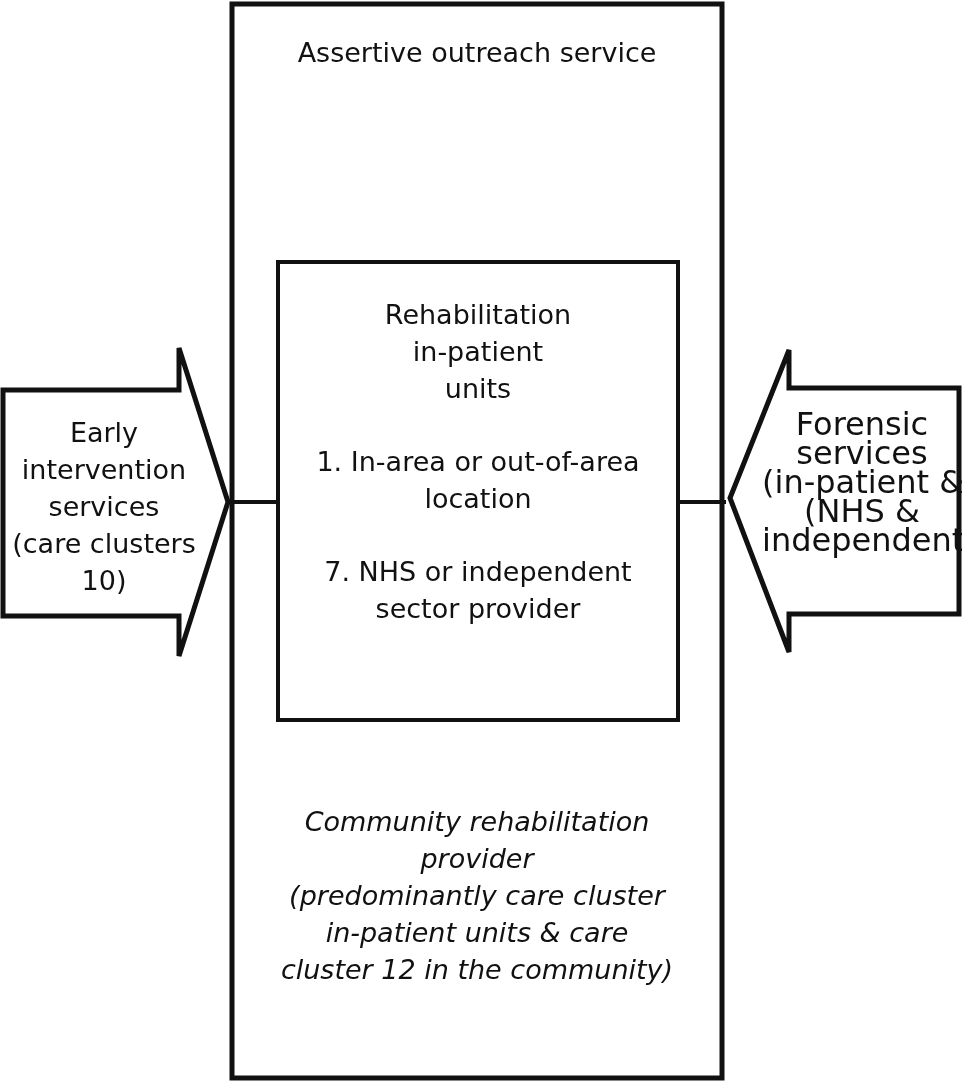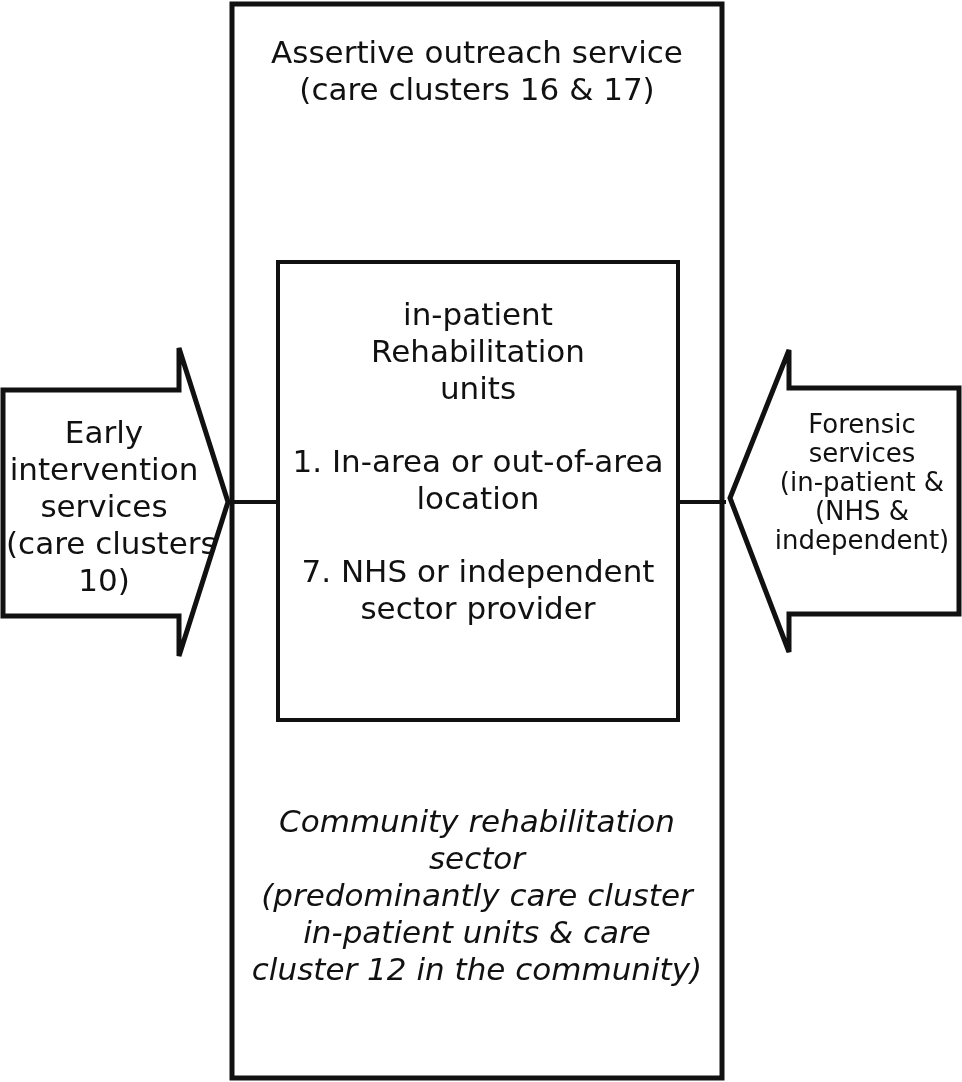--- a/index.html
+++ b/index.html
@@ -1,59 +1,58 @@
 <!DOCTYPE html>
 <html><head>
 <meta charset="utf-8">
 <style>
   html, body { margin: 0; padding: 0; background: #ffffff; }
   body { width: 962px; height: 1082px; position: relative; overflow: hidden;
          font-family: "DejaVu Sans", sans-serif; color: #111111; }
   svg.shapes { position: absolute; left: 0; top: 0; }
-  .txt { position: absolute; text-align: center; font-size: 31px; line-height: 37px; white-space: nowrap; }
+  .txt { position: absolute; text-align: center; font-size: 27px; line-height: 37px; white-space: nowrap; }
   .line { display: block; }
   #outer-top { left: 232px; width: 490px; top: 34px; }
   #inner-text { left: 278px; width: 400px; top: 296px; }
   #outer-bottom { left: 232px; width: 490px; top: 803px; font-style: italic; }
   #left-arrow-text { left: 6px; width: 196px; top: 414px; }
-  #right-arrow-text { left: 762px; width: 200px; top: 410px; font-size: 26px; line-height: 29px; }
+  #right-arrow-text { left: 762px; width: 200px; top: 410px; font-size: 32px; line-height: 29px; }
   .gap { height: 36px; display: block; }
 </style>
 </head>
 <body>
 
 <svg class="shapes" width="962" height="1082">
   <rect x="232" y="4" width="490" height="1074" fill="none" stroke="#111" stroke-width="5"></rect>
   <rect x="278" y="262" width="400" height="458" fill="none" stroke="#111" stroke-width="4"></rect>
   <line x1="228" y1="502" x2="278" y2="502" stroke="#111" stroke-width="4"></line>
   <line x1="678" y1="502" x2="726" y2="502" stroke="#111" stroke-width="4"></line>
   <polygon points="3,390 179,390 179,348 228,502 179,656 179,616 3,616" fill="#fff" stroke="#111" stroke-width="5" stroke-linejoin="miter"></polygon>
   <polygon points="959,388 789,388 789,350 730,498 789,652 789,614 959,614" fill="#fff" stroke="#111" stroke-width="5" stroke-linejoin="miter"></polygon>
 </svg>
 
 <div class="txt" id="outer-top">
   <span class="line">Assertive outreach service</span>
-  <span class="line">(care clusters 16 &amp; 17)</span>
 </div>
 
 <div class="txt" id="inner-text">
+  <span class="line">Rehabilitation</span>
   <span class="line">in-patient</span>
-  <span class="line">Rehabilitation</span>
   <span class="line">units</span>
   <span class="gap"></span>
   <span class="line">1. In-area or out-of-area</span>
   <span class="line">location</span>
   <span class="gap"></span>
   <span class="line">7. NHS or independent</span>
   <span class="line">sector provider</span>
 </div>
 
 <div class="txt" id="outer-bottom">
   <span class="line">Community rehabilitation</span>
-  <span class="line">sector</span>
+  <span class="line">provider</span>
   <span class="line">(predominantly care cluster</span>
   <span class="line">in-patient units &amp; care</span>
   <span class="line">cluster 12 in the community)</span>
 </div>
 
 <div class="txt" id="left-arrow-text">
   <span class="line">Early</span>
   <span class="line">intervention</span>
   <span class="line">services</span>
   <span class="line">(care clusters</span>

